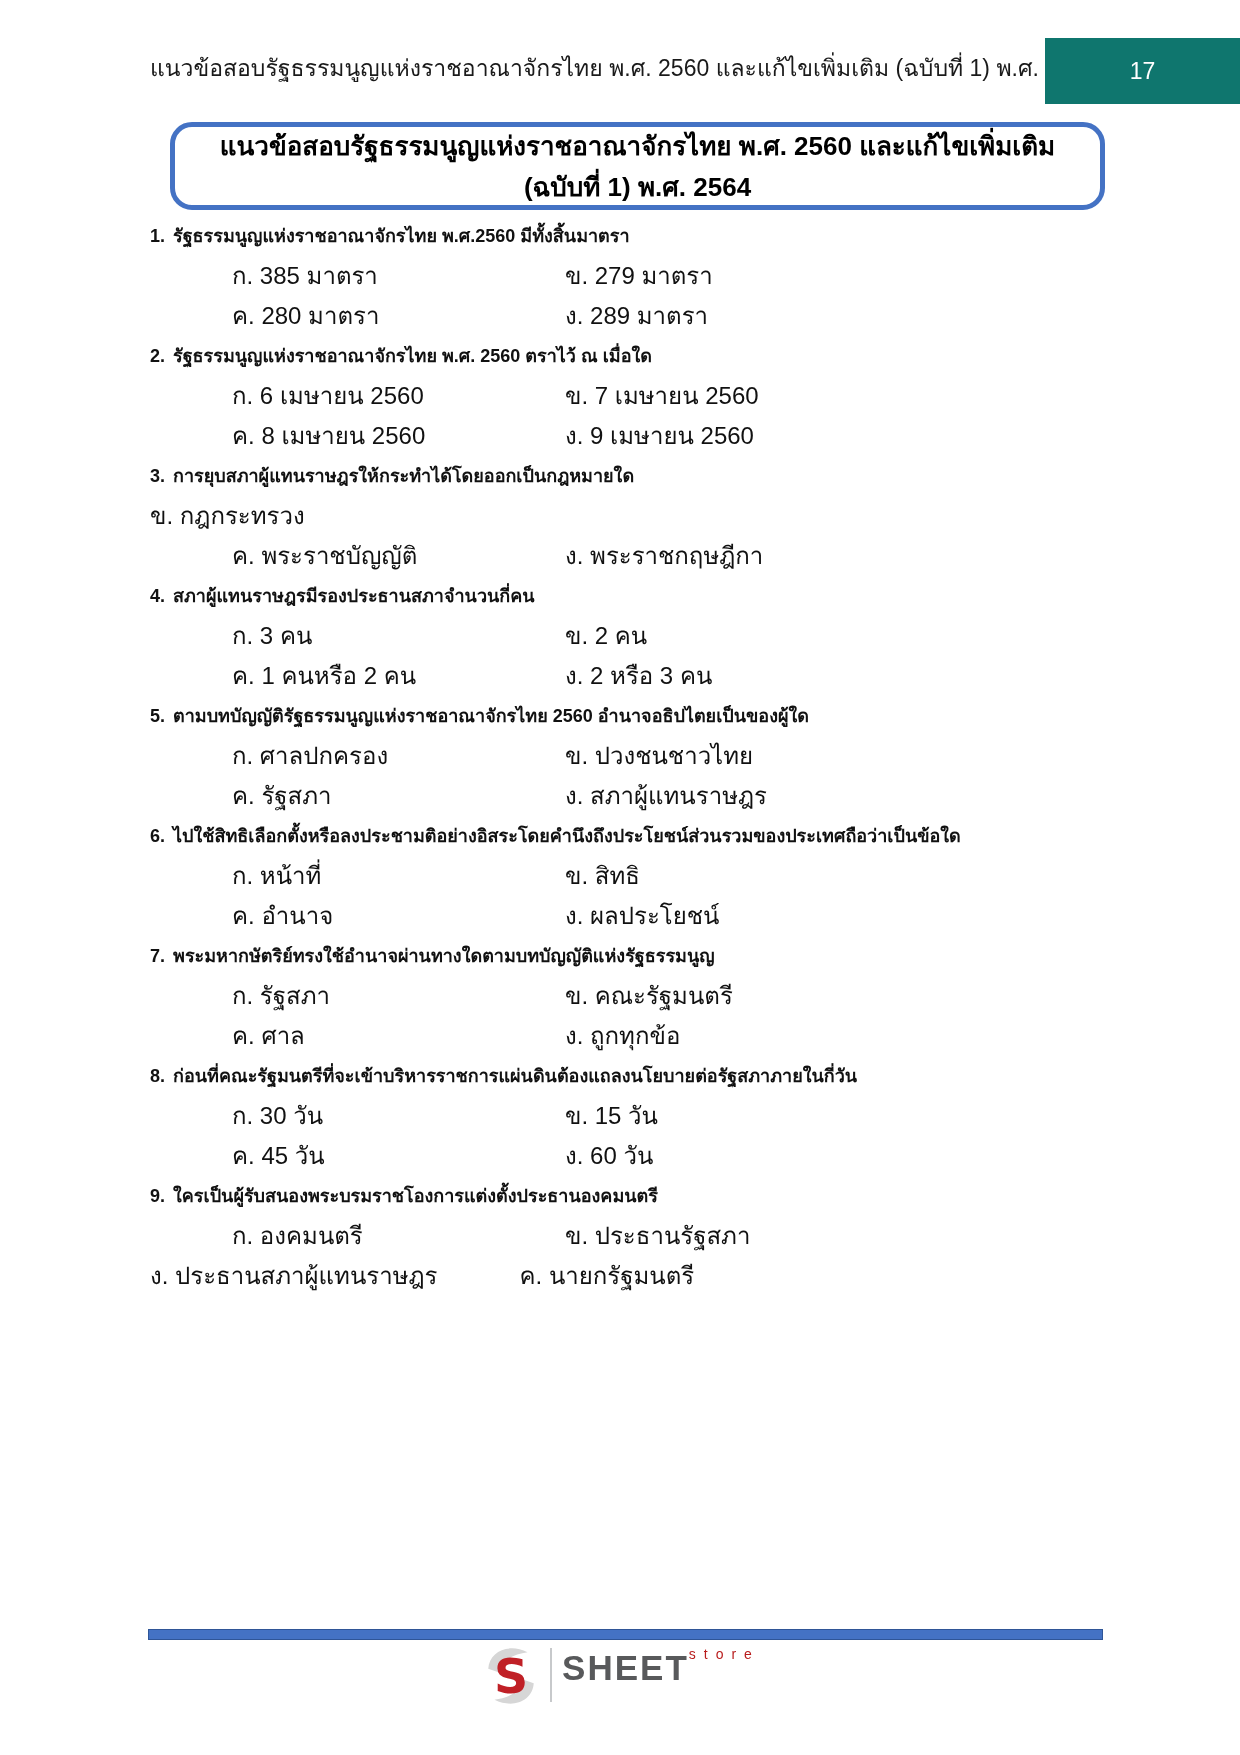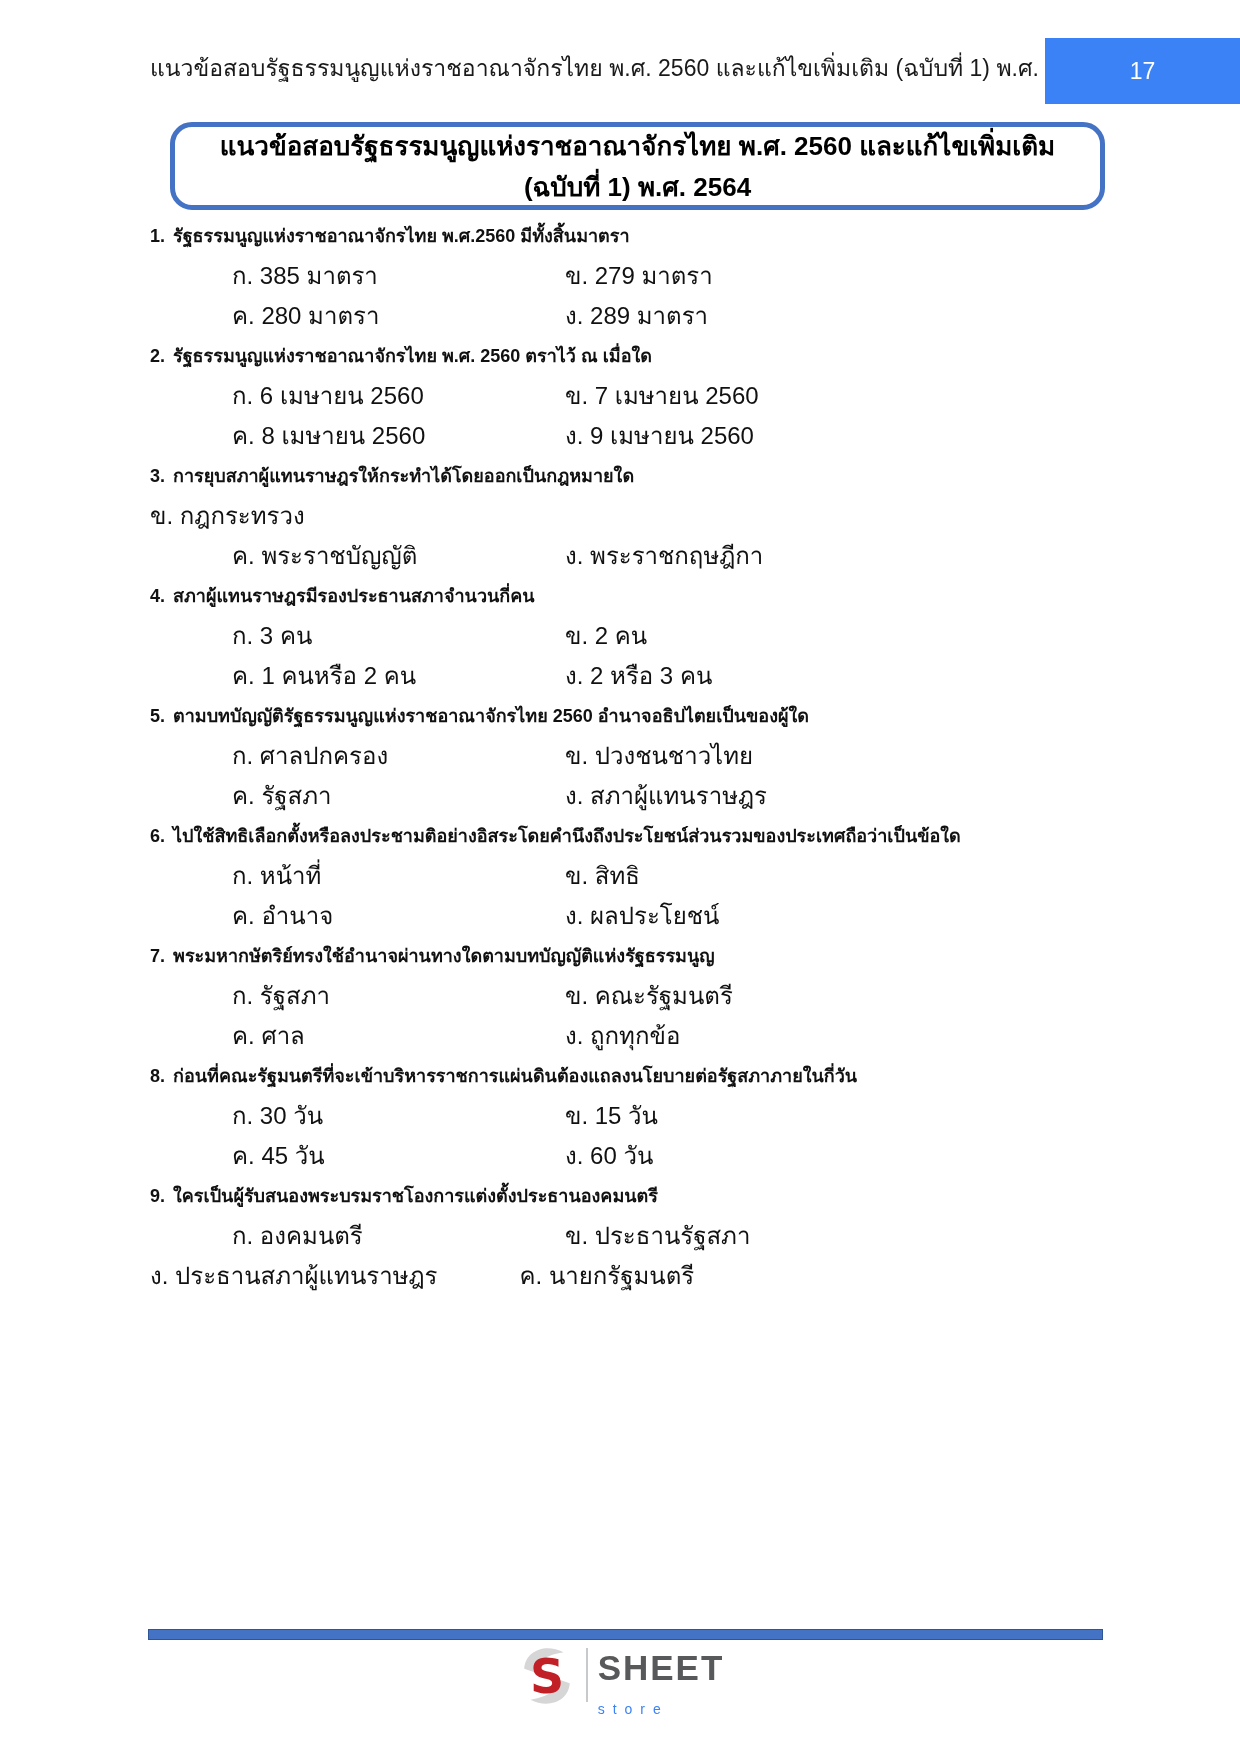--- a/index.html
+++ b/index.html
@@ -13,21 +13,21 @@
   }
 
   
   .header-title {
     position:absolute; left:150px; top:50px; width:880px;
     text-align:center; font-size:23px; color:#1a1a1a;
     white-space:nowrap;
   }
   .page-box {
     position:absolute; left:1045px; top:38px; width:195px; height:66px;
-    background:#3b82f6; color:#ffffff;
+    background:#0f766e; color:#ffffff;
     display:flex; align-items:center; justify-content:center;
     font-size:23px;
   }
 
   
   .title-box {
     position:absolute; left:170px; top:122px; width:935px; height:88px;
     border:5px solid #4472C4; border-radius:22px;
     box-sizing:border-box;
     display:flex; align-items:center; justify-content:center;
@@ -56,28 +56,28 @@
   }
   .footer-logo {
     position:absolute; left:0; top:1645px; width:1240px;
     display:flex; justify-content:center; align-items:flex-start;
   }
   .logo-icon { width:62px; height:62px; flex:0 0 auto; }
   .logo-divider {
     width:2px; height:54px; background:#c7c9cb;
     margin:3px 10px 0 8px; flex:0 0 auto;
   }
-  .brand-block { display:flex; flex-direction:column; }
+  .brand-block { display:flex; }
   .brand-name {
     font-size:35px; font-weight:bold; color:#58595B;
     letter-spacing:2px; line-height:36px; margin-top:5px;
   }
   .brand-sub {
-    font-size:14px; color:#3b82f6; letter-spacing:8px;
-    line-height:16px; margin-top:15px;
+    font-size:14px; color:#b91c1c; letter-spacing:8px;
+    line-height:16px; margin-top:1px;
   }
 </style>
 </head>
 <body>
 
 <div class="header-title">แนวข้อสอบรัฐธรรมนูญแห่งราชอาณาจักรไทย พ.ศ. 2560 และแก้ไขเพิ่มเติม (ฉบับที่ 1) พ.ศ.</div>
 <div class="page-box">
   <span>17</span>
 </div>
 

